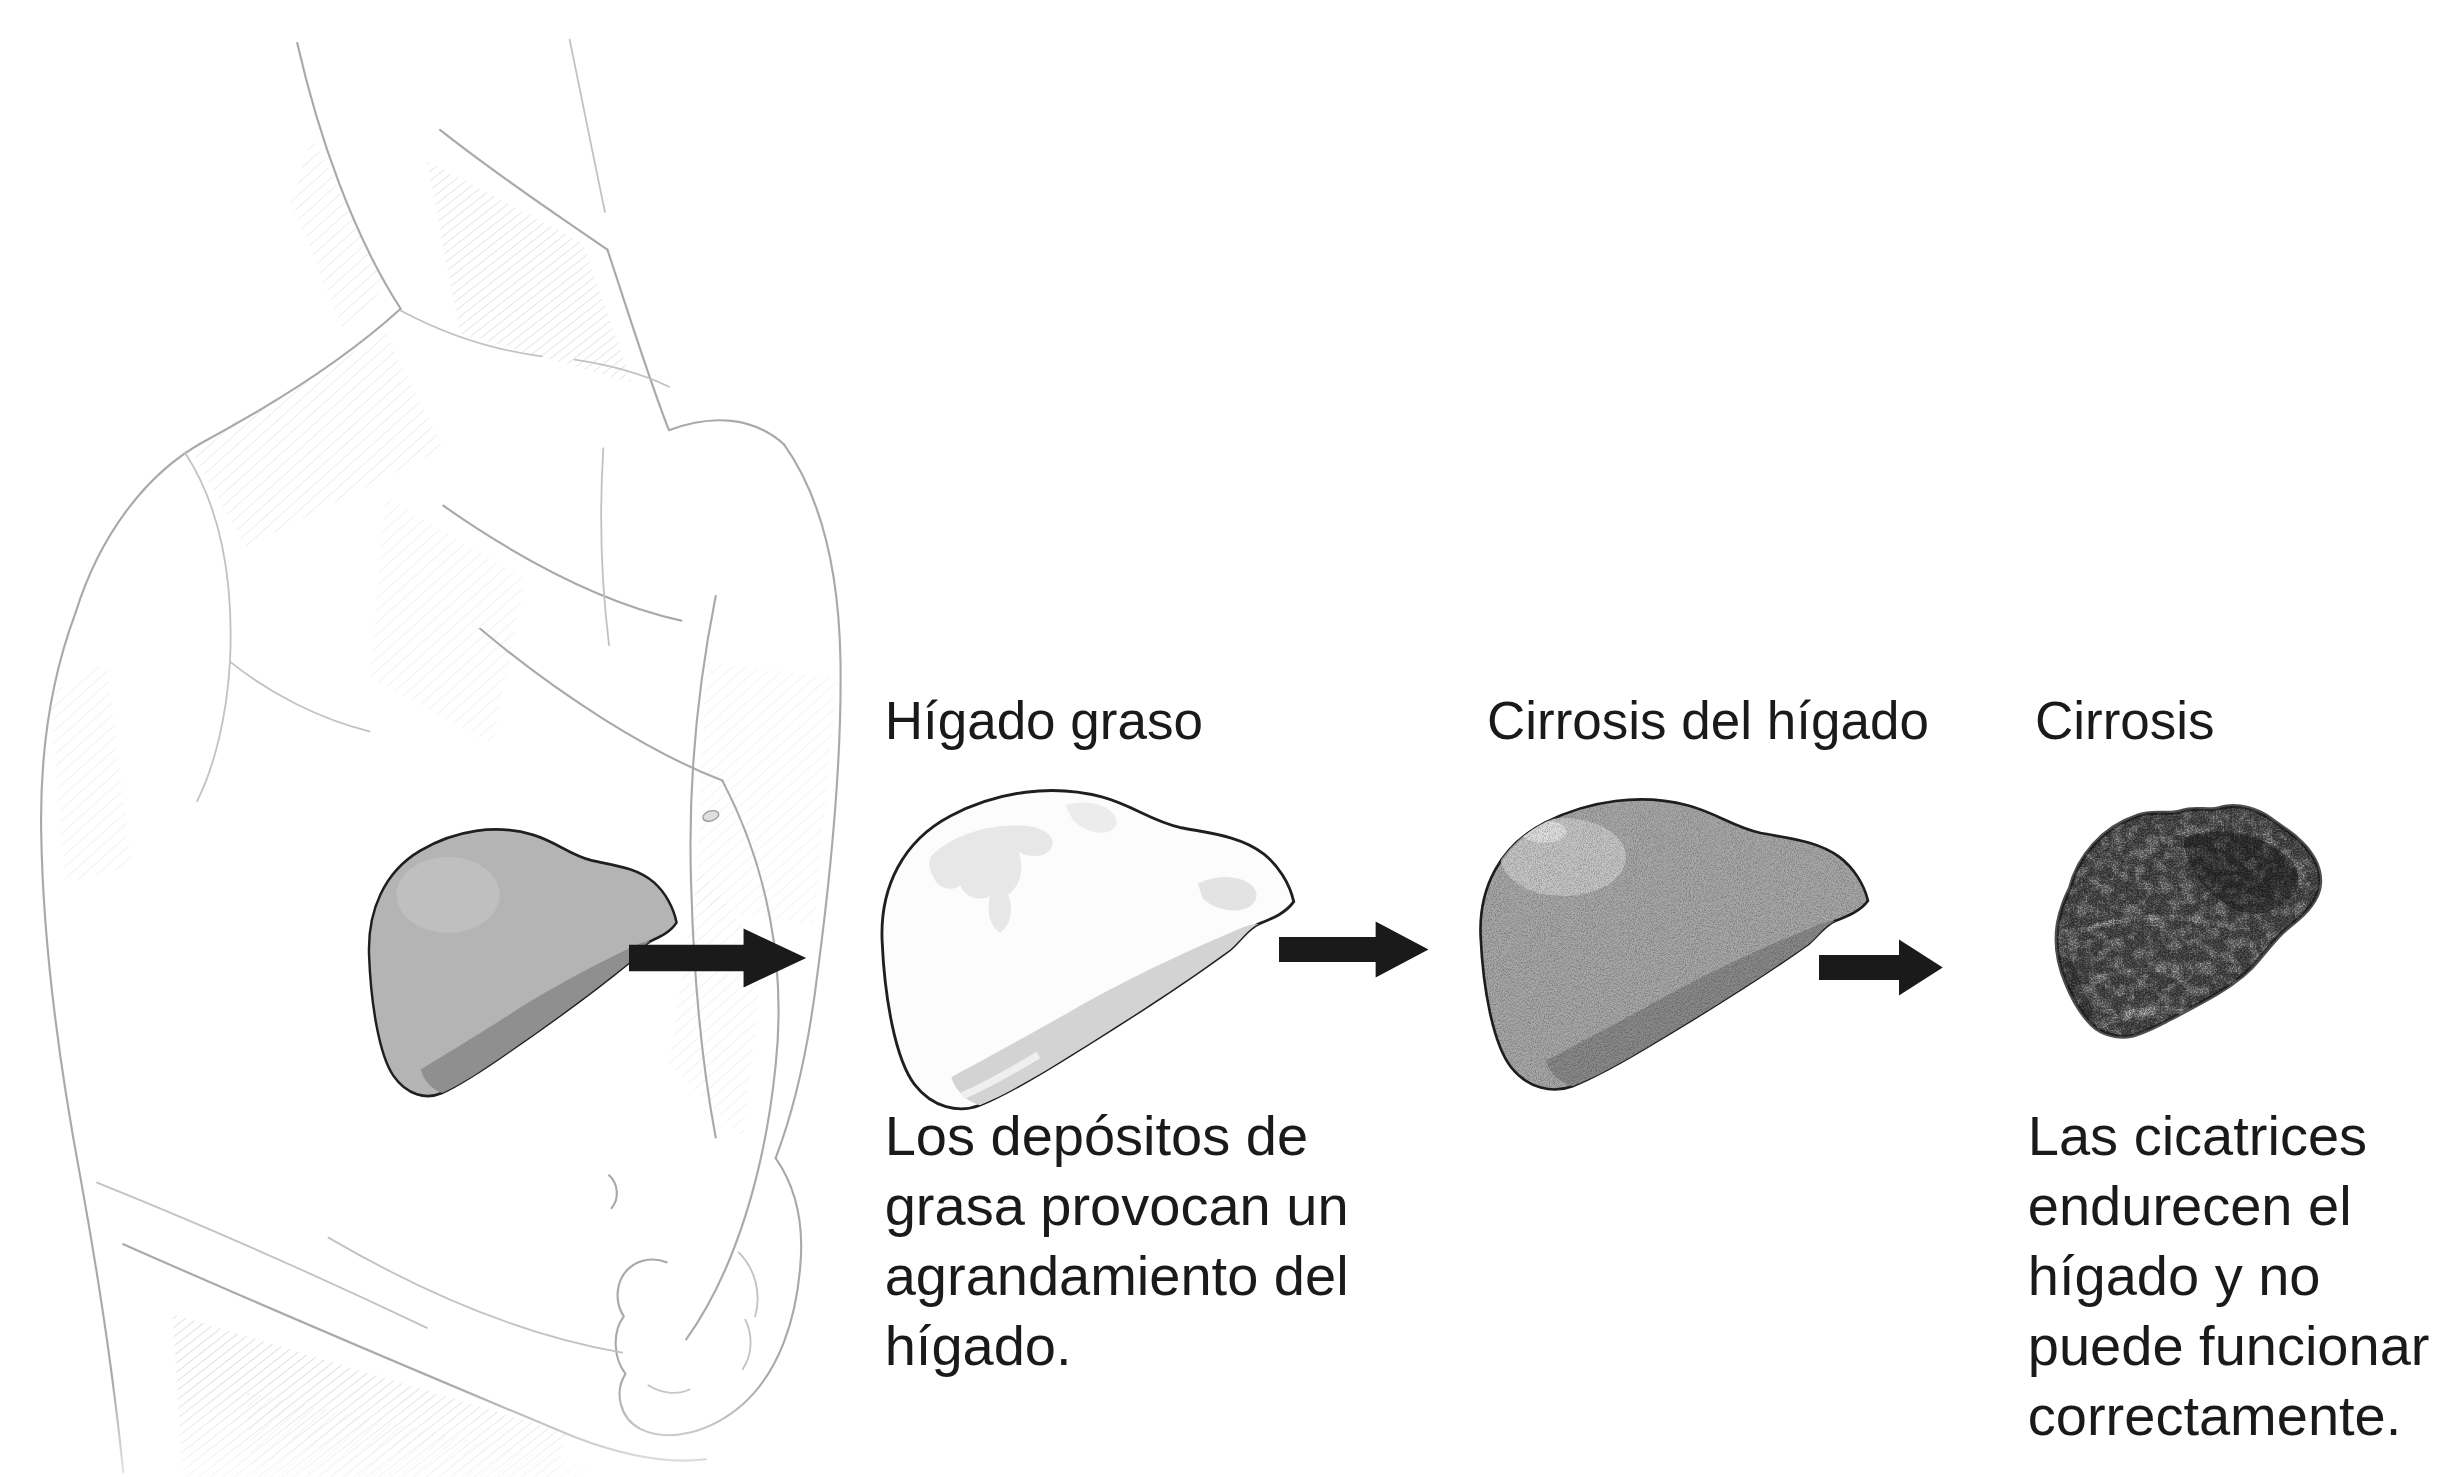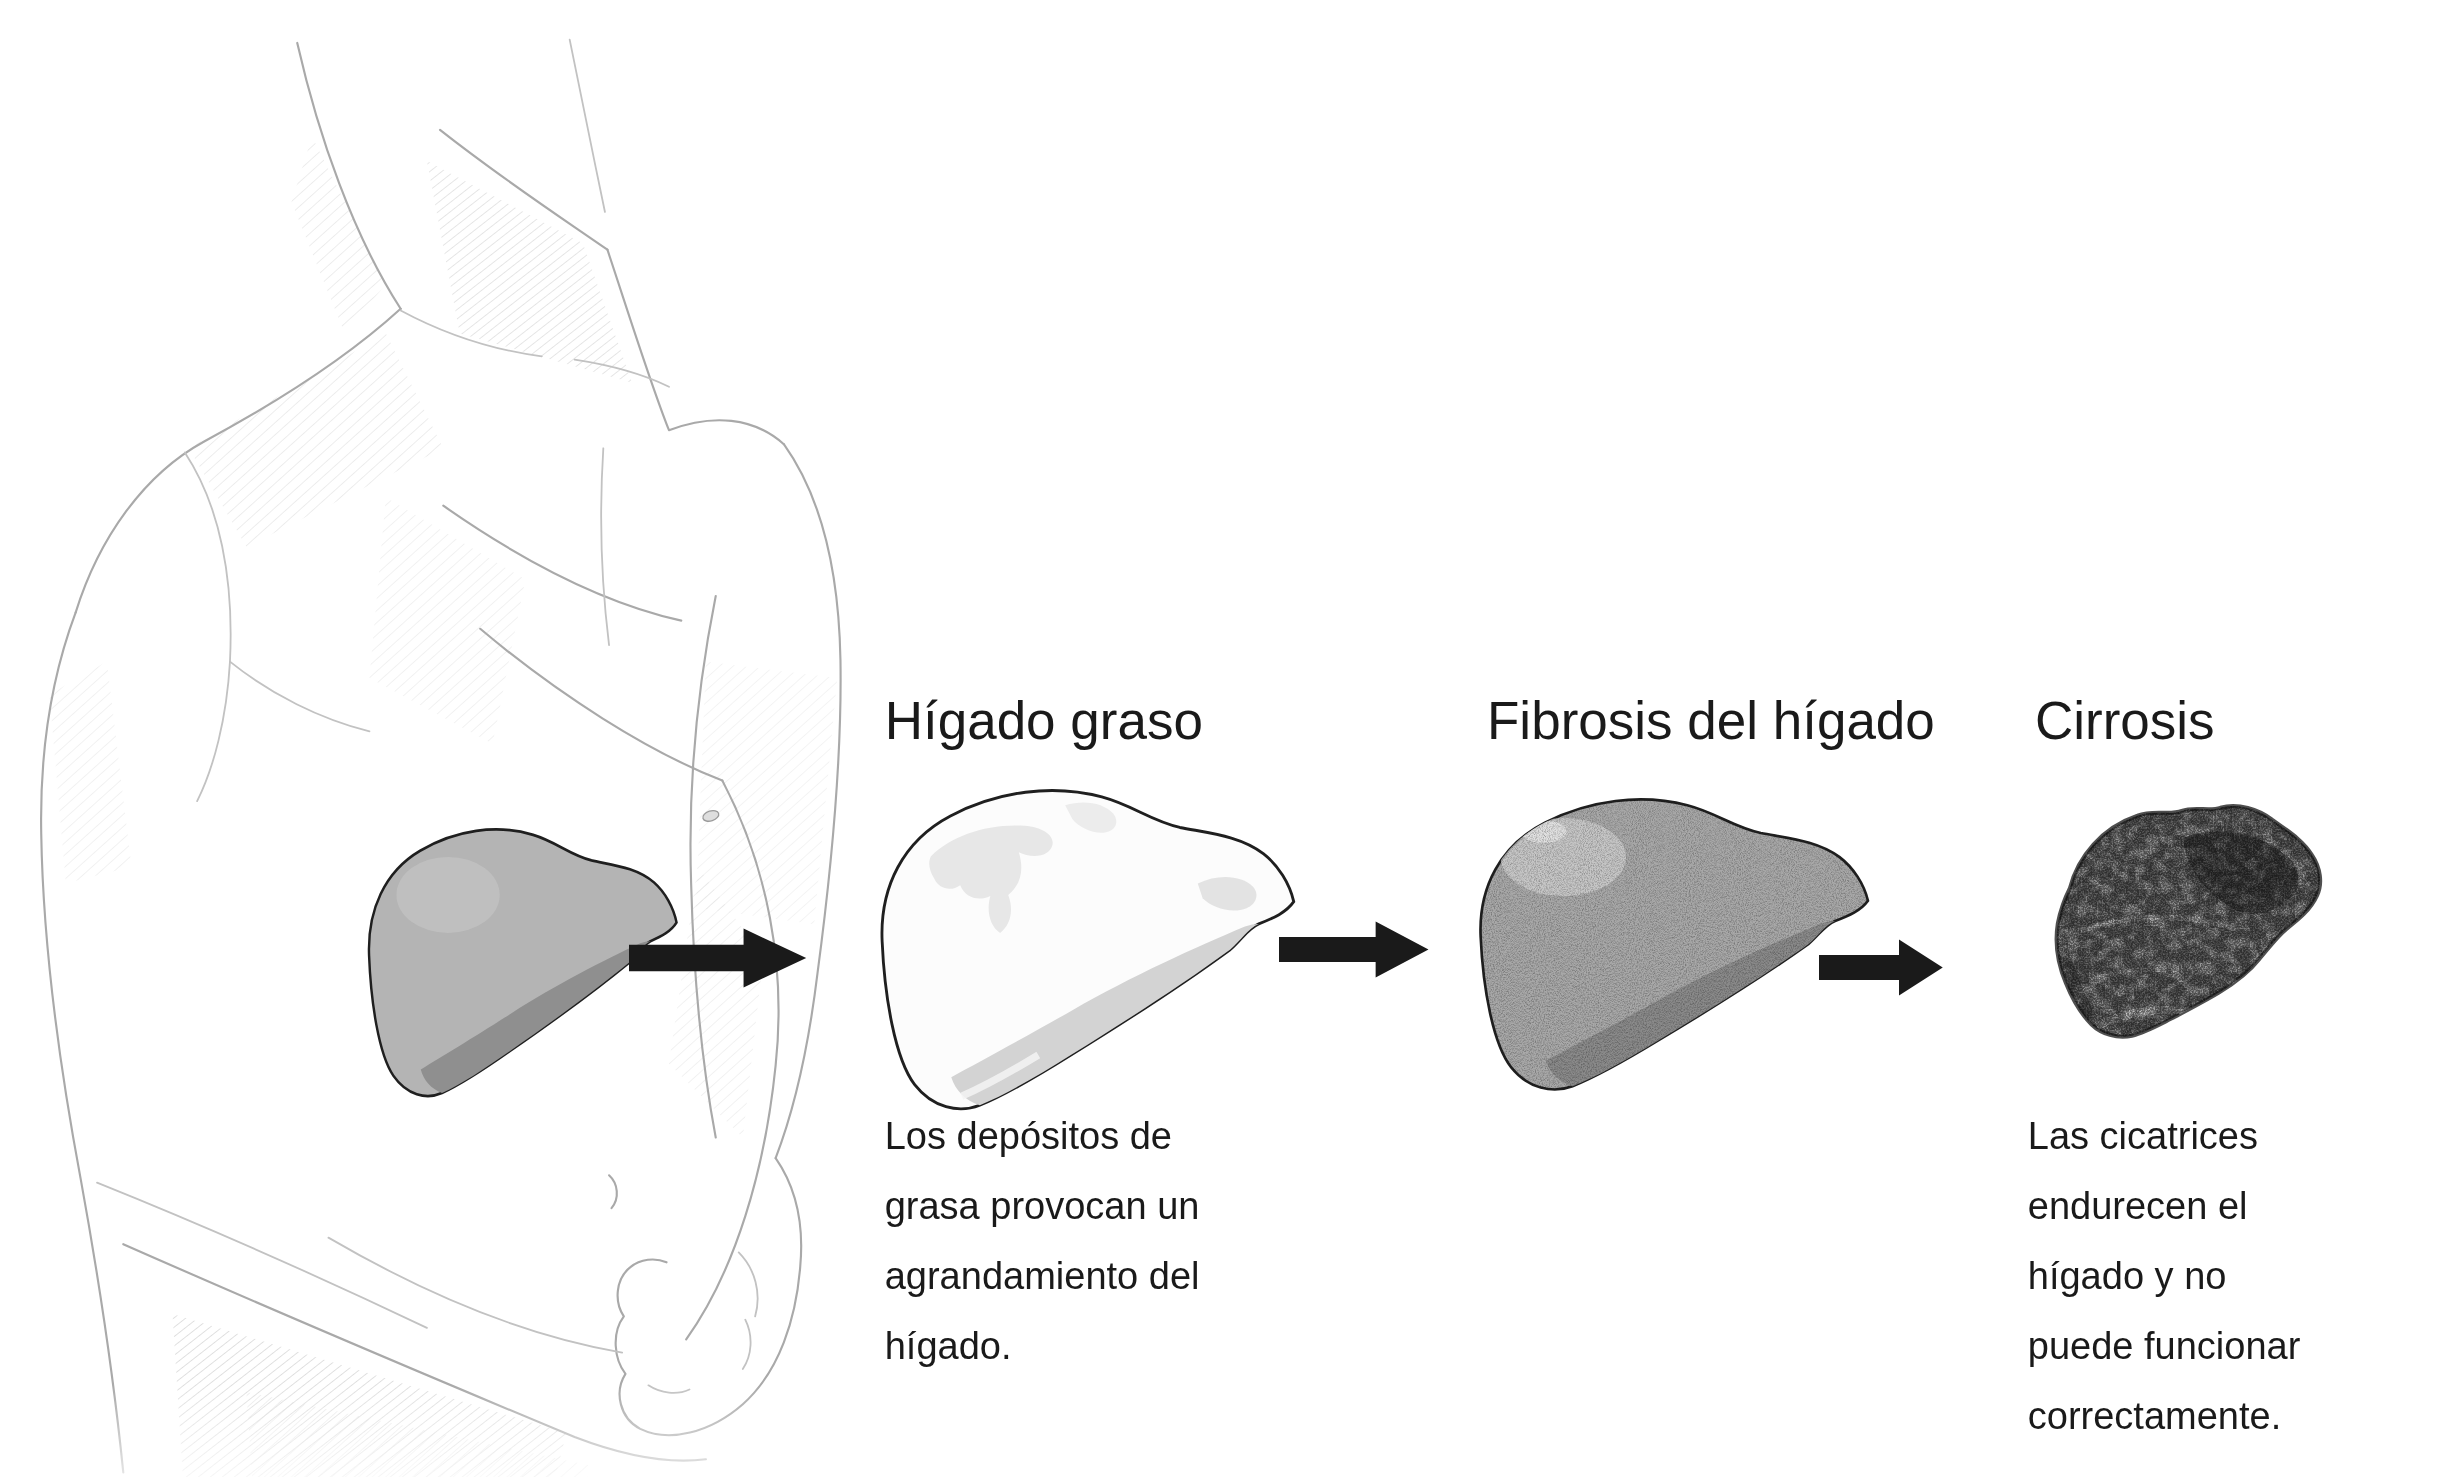--- a/index.html
+++ b/index.html
@@ -43,21 +43,21 @@
   .stage2 .stage-title { left: 14px; }
   .stage3 .stage-title { left: 17px; text-align: right; }
 
   .stage-liver { position: absolute; }
   .stage1 .stage-liver { left: 0;   top: 92px; width: 423px; height: 338px; }
   .stage2 .stage-liver { left: 0;   top: 102px; width: 398px; height: 308px; }
   .stage3 .stage-liver { left: 1.6px; top: 105px; width: 314px; height: 271px; }
 
   .stage-desc {
     position: absolute; top: 415px;
-    font-size: 38px; line-height: 70px;
+    font-size: 56px; line-height: 70px;
     white-space: pre-wrap; color: #1a1a1a;
     width: 509px;
   }
   .stage1 .stage-desc { left: 10.7px; }
   .stage2 .stage-desc { left: 16.4px; }
   .stage3 .stage-desc { left: 9.8px; }
 </style>
 </head>
 <body>
 
@@ -160,21 +160,21 @@
         <path d="M 108,386 C 140,372 172,354 202,336" fill="none" stroke="#f3f3f3" stroke-width="9" opacity="0.85"></path>
       </g>
     </svg>
     <div class="stage-desc">Los depósitos de
 grasa provocan un
 agrandamiento del
 hígado.</div>
   </div>
 
   <div class="stage stage2">
-    <div class="stage-title">Fibrosis del hígado</div>
+    <div class="stage-title">Cirrosis del hígado</div>
     <svg class="stage-liver" viewBox="0 0 520 410" preserveAspectRatio="none">
       <use href="#liver-outline" stroke-width="3.5" stroke="#1f1f1f" fill="#a8a8a8"></use>
       <use href="#liver-band" fill="#8a8a8a"></use>
       <g clip-path="url(#liver-clip)">
         <ellipse cx="118" cy="92" rx="82" ry="52" fill="#cdcdcd" opacity="0.8"></ellipse>
         <ellipse cx="92" cy="58" rx="30" ry="15" fill="#e2e2e2" opacity="0.9"></ellipse>
         <rect width="520" height="410" filter="url(#grain-fine)" opacity="0.28"></rect>
       </g>
     </svg>
   </div>

